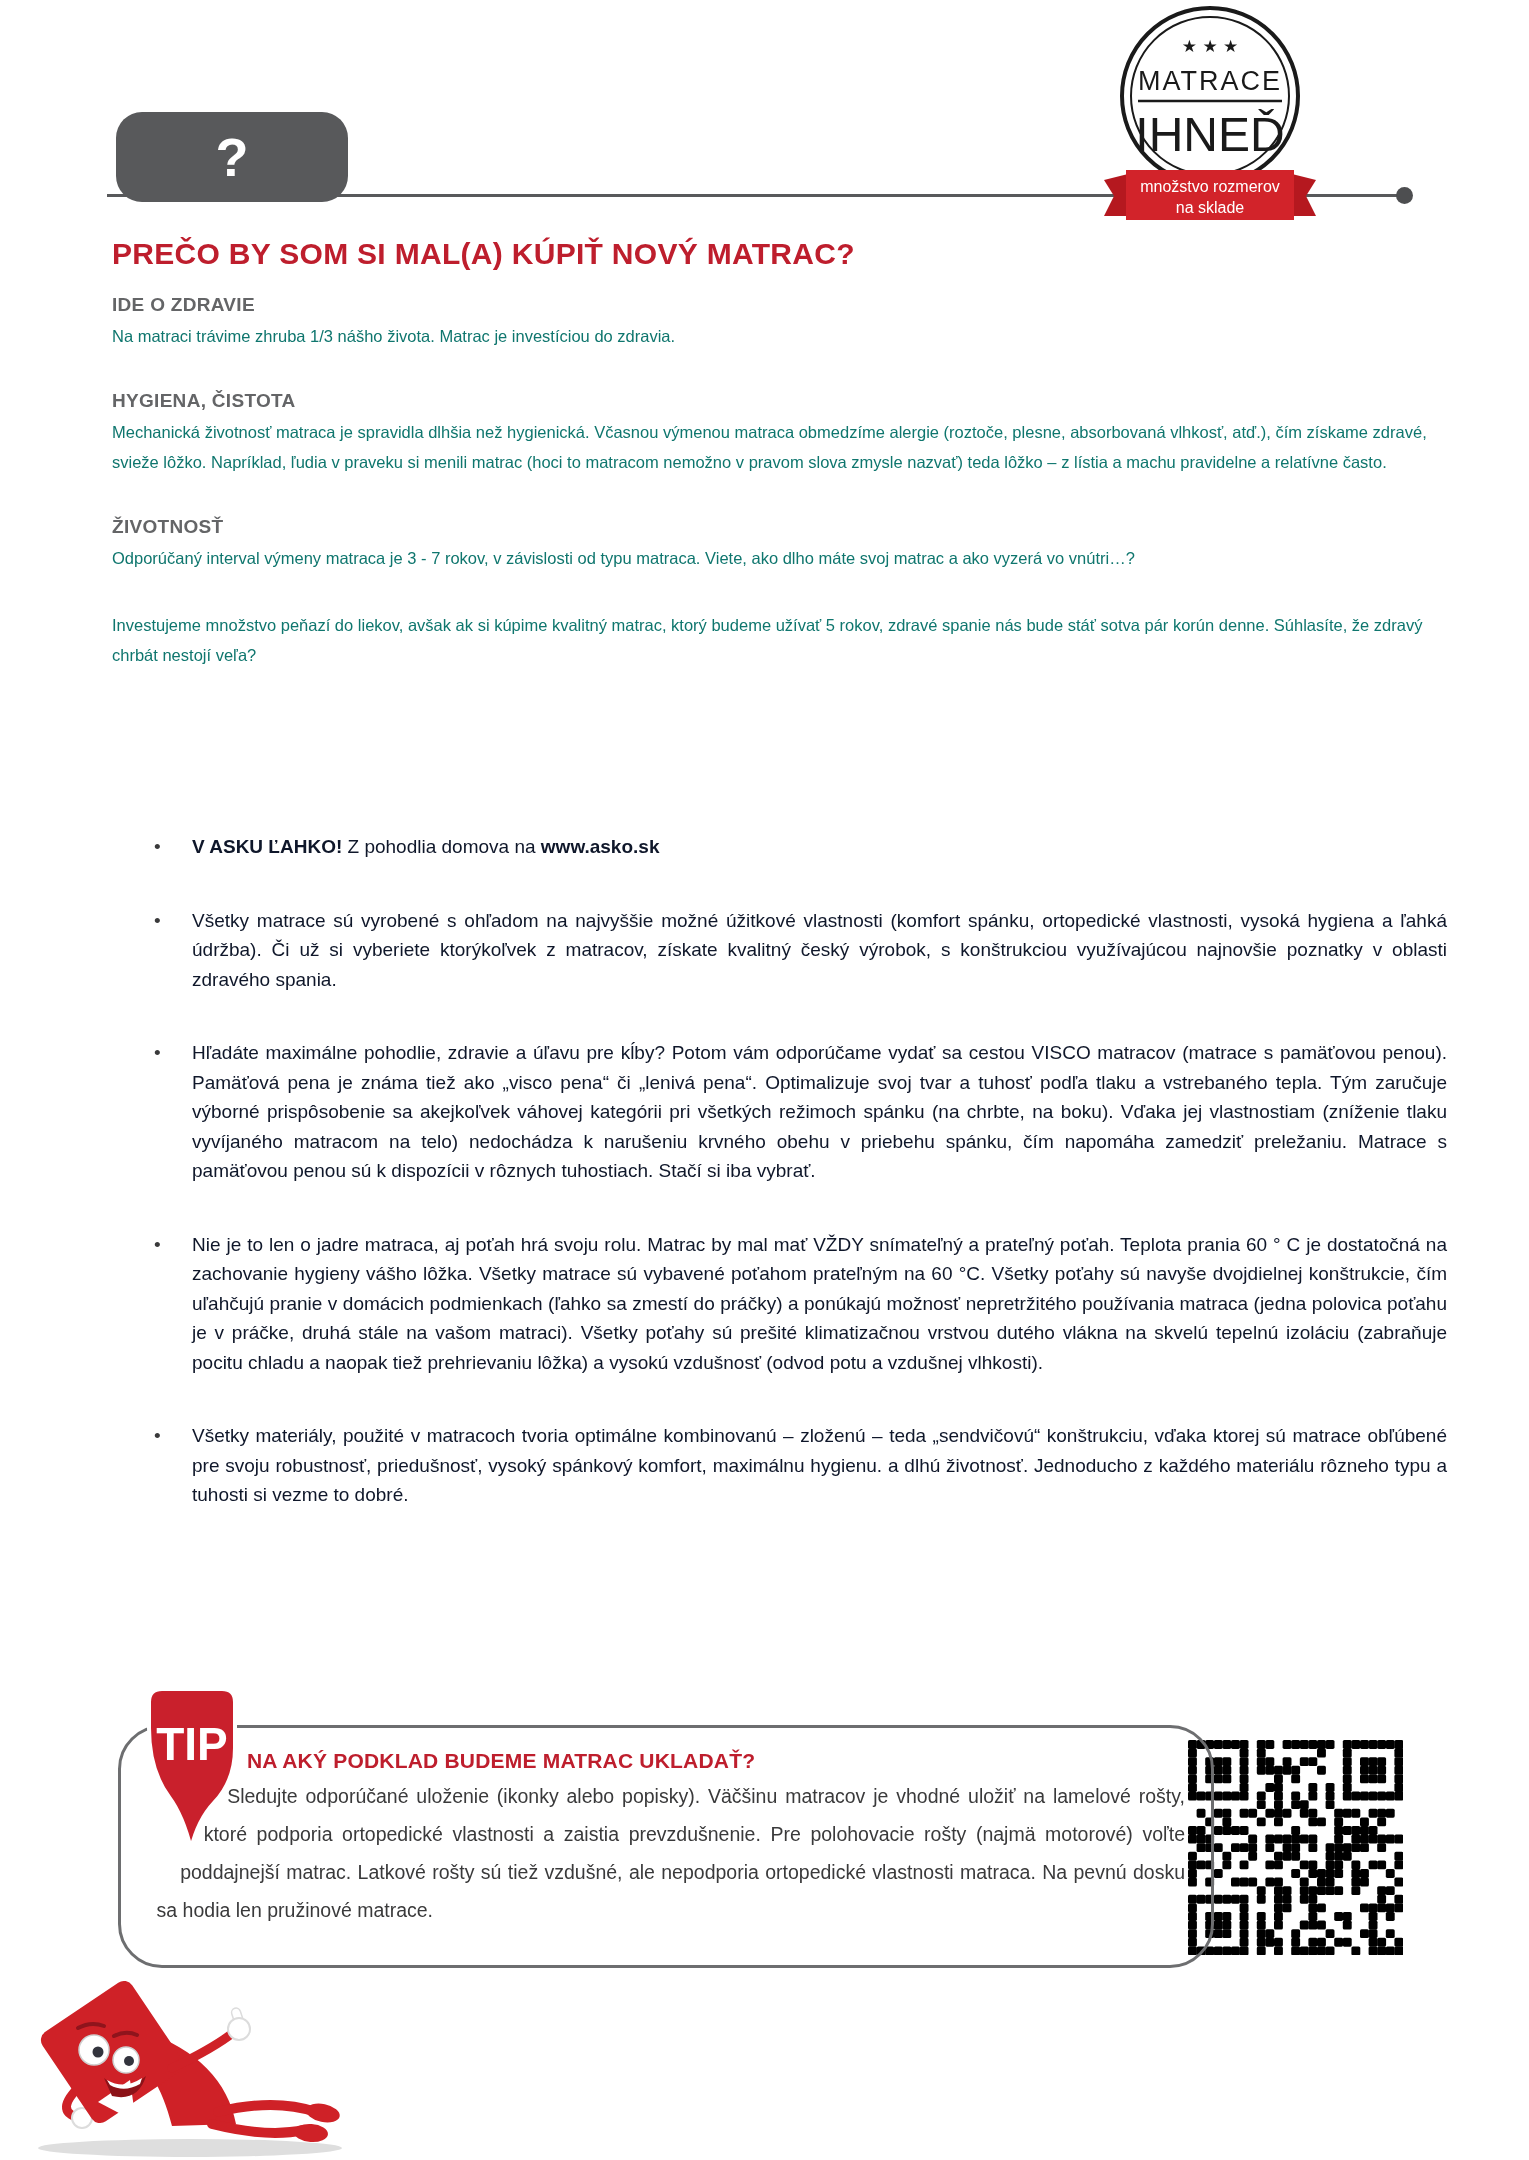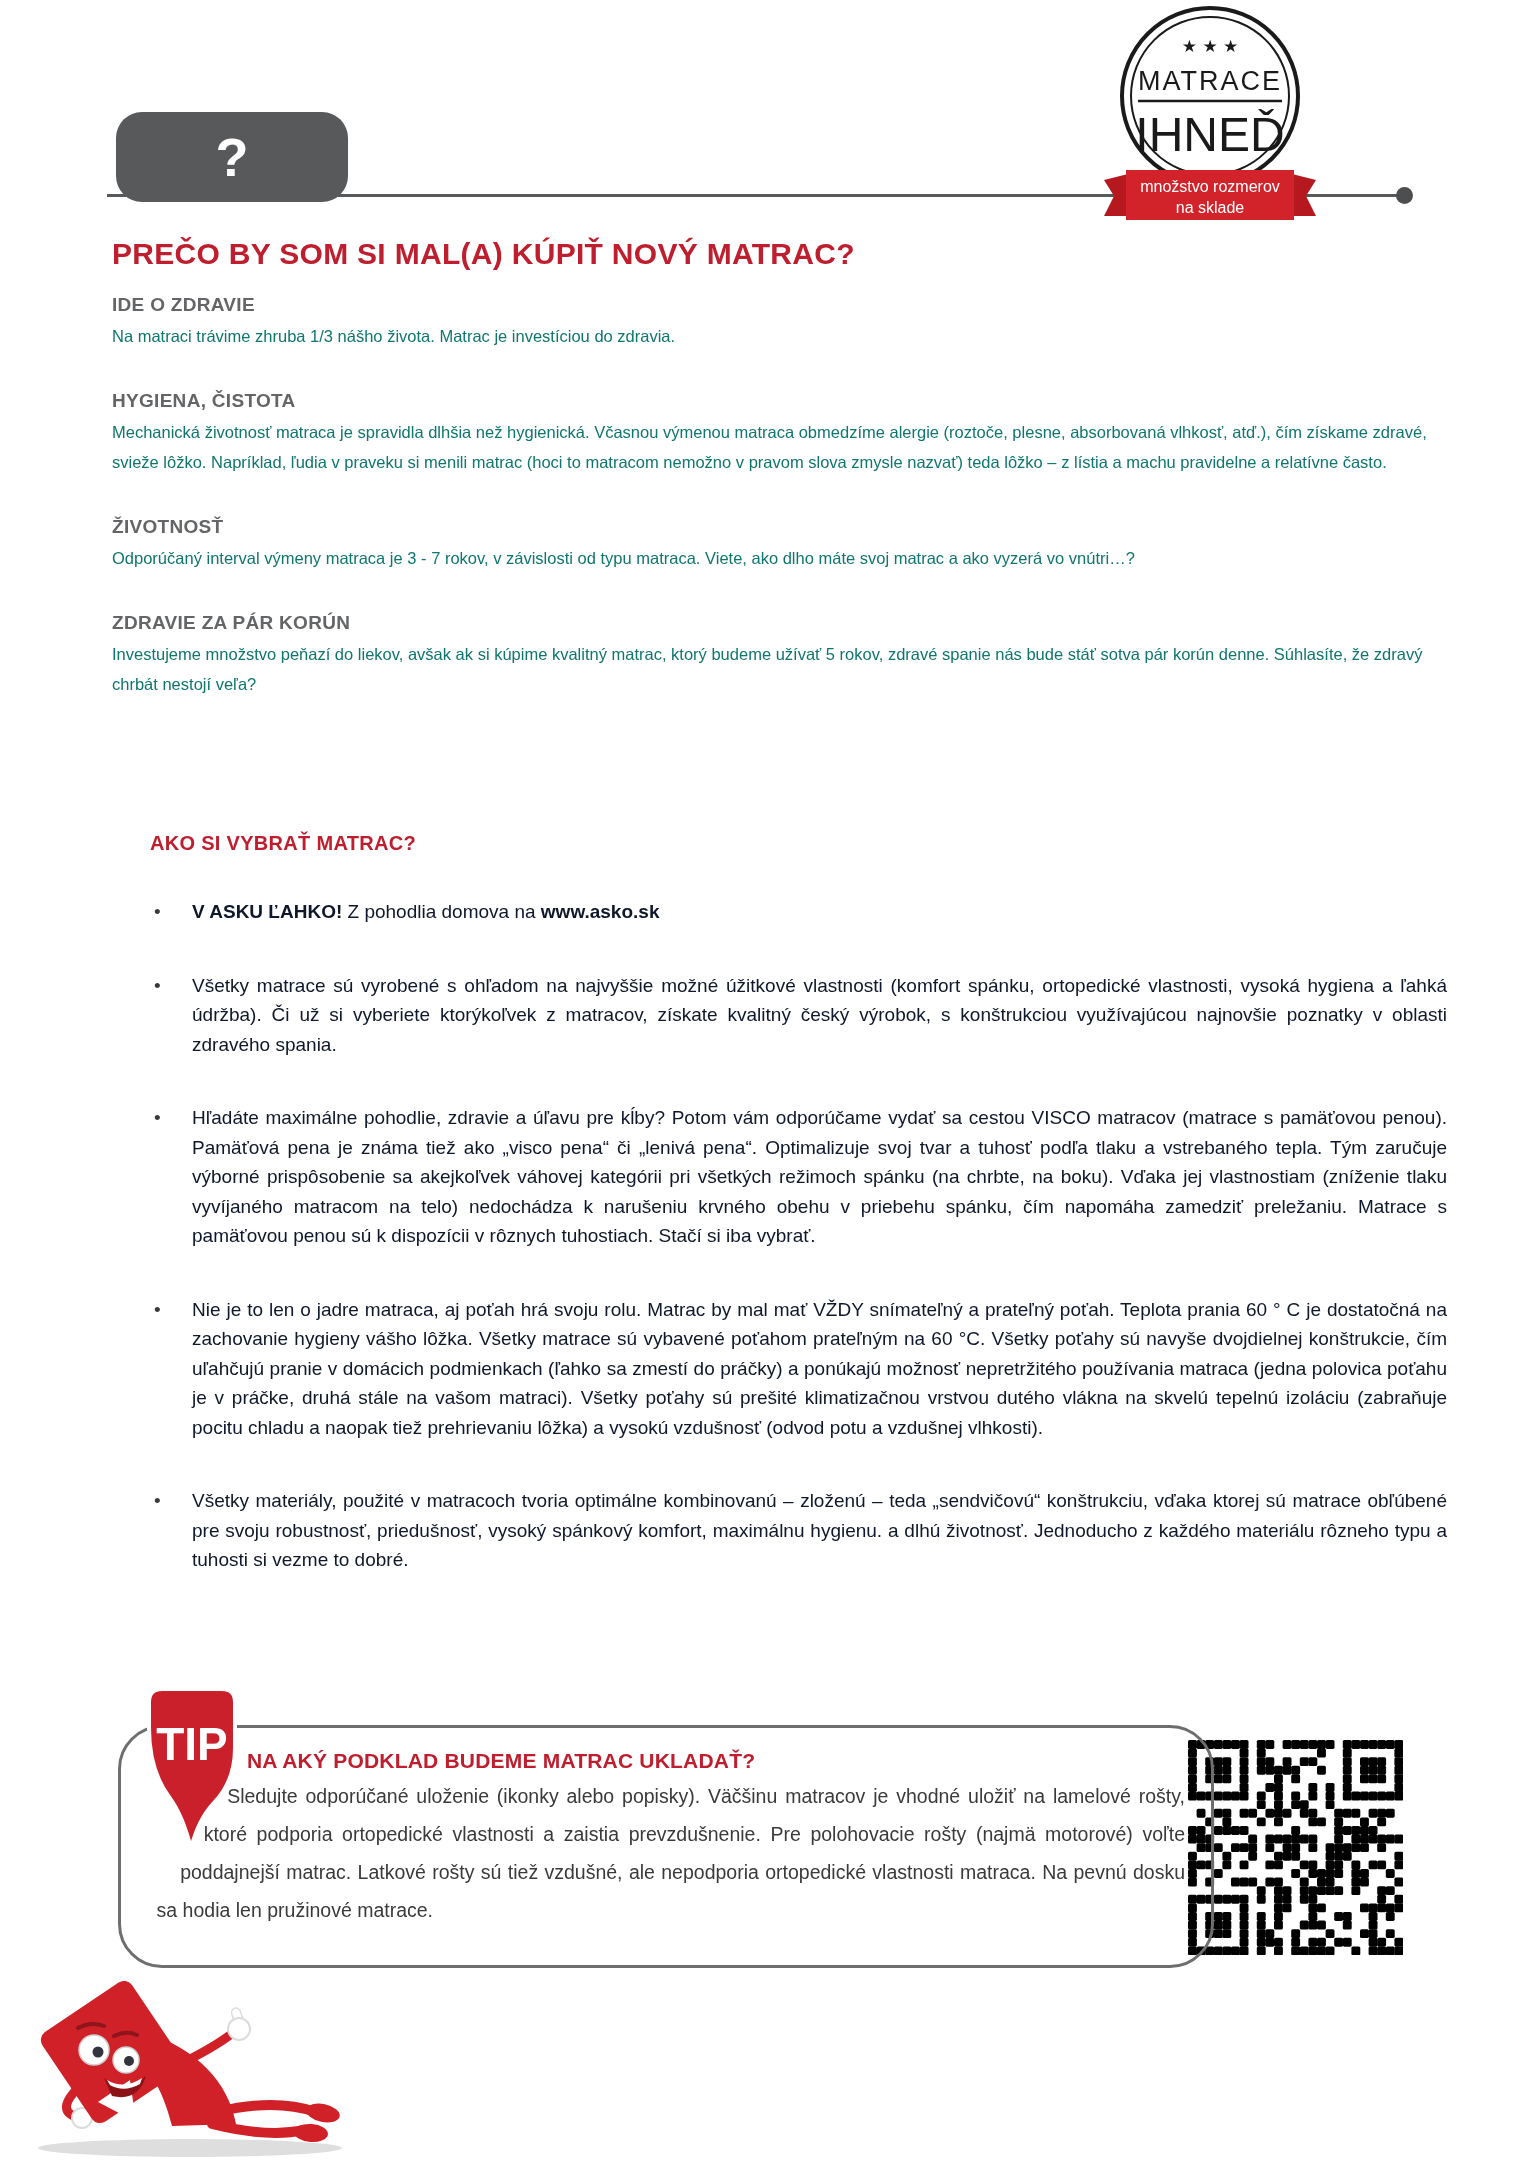--- a/index.html
+++ b/index.html
@@ -114,27 +114,25 @@
       <h3>HYGIENA, ČISTOTA</h3>
       <p>Mechanická životnosť matraca je spravidla dlhšia než hygienická. Včasnou výmenou matraca obmedzíme alergie (roztoče, plesne, absorbovaná vlhkosť, atď.), čím získame zdravé, svieže lôžko. Napríklad, ľudia v praveku si menili matrac (hoci to matracom nemožno v pravom slova zmysle nazvať) teda lôžko – z lístia a machu pravidelne a relatívne často.</p>
     </div>
 
     <div class="sec">
       <h3>ŽIVOTNOSŤ</h3>
       <p>Odporúčaný interval výmeny matraca je 3 - 7 rokov, v závislosti od typu matraca. Viete, ako dlho máte svoj matrac a ako vyzerá vo vnútri…?</p>
     </div>
 
     <div class="sec">
-      <h3>ZDRAVIE ZA PÁR KORÚN</h3>
       <p>Investujeme množstvo peňazí do liekov, avšak ak si kúpime kvalitný matrac, ktorý budeme užívať 5 rokov, zdravé spanie nás bude stáť sotva pár korún denne. Súhlasíte, že zdravý chrbát nestojí veľa?</p>
     </div>
   </div>
 
   <div class="choose">
-    <h2>AKO SI VYBRAŤ MATRAC?</h2>
     <ul>
       <li class="short">
         <span class="b">V ASKU ĽAHKO!</span><span> Z pohodlia domova na </span><span class="b">www.asko.sk</span>
       </li>
       <li>
         <span>Všetky matrace sú vyrobené s ohľadom na najvyššie možné úžitkové vlastnosti (komfort spánku, ortopedické vlastnosti, vysoká hygiena a ľahká údržba). Či už si vyberiete ktorýkoľvek z matracov, získate kvalitný český výrobok, s konštrukciou využívajúcou najnovšie poznatky v oblasti zdravého spania.</span>
       </li>
       <li>
         <span>Hľadáte maximálne pohodlie, zdravie a úľavu pre kĺby? Potom vám odporúčame vydať sa cestou VISCO matracov (matrace s pamäťovou penou). Pamäťová pena je známa tiež ako „visco pena“ či „lenivá pena“. Optimalizuje svoj tvar a tuhosť podľa tlaku a vstrebaného tepla. Tým zaručuje výborné prispôsobenie sa akejkoľvek váhovej kategórii pri všetkých režimoch spánku (na chrbte, na boku). Vďaka jej vlastnostiam (zníženie tlaku vyvíjaného matracom na telo) nedochádza k narušeniu krvného obehu v priebehu spánku, čím napomáha zamedziť preležaniu. Matrace s pamäťovou penou sú k dispozícii v rôznych tuhostiach. Stačí si iba vybrať.</span>
       </li>

